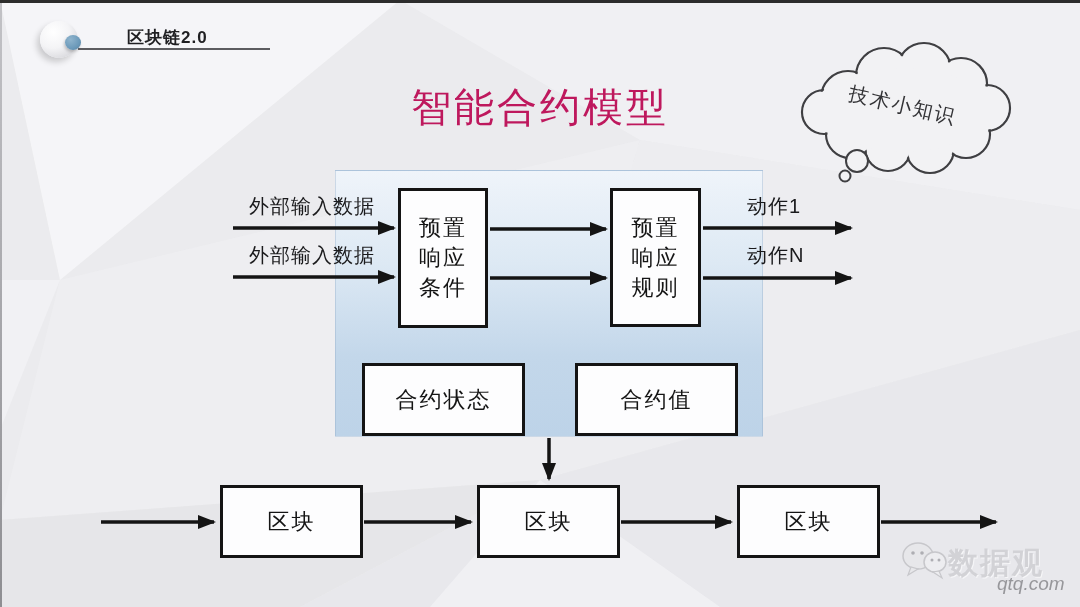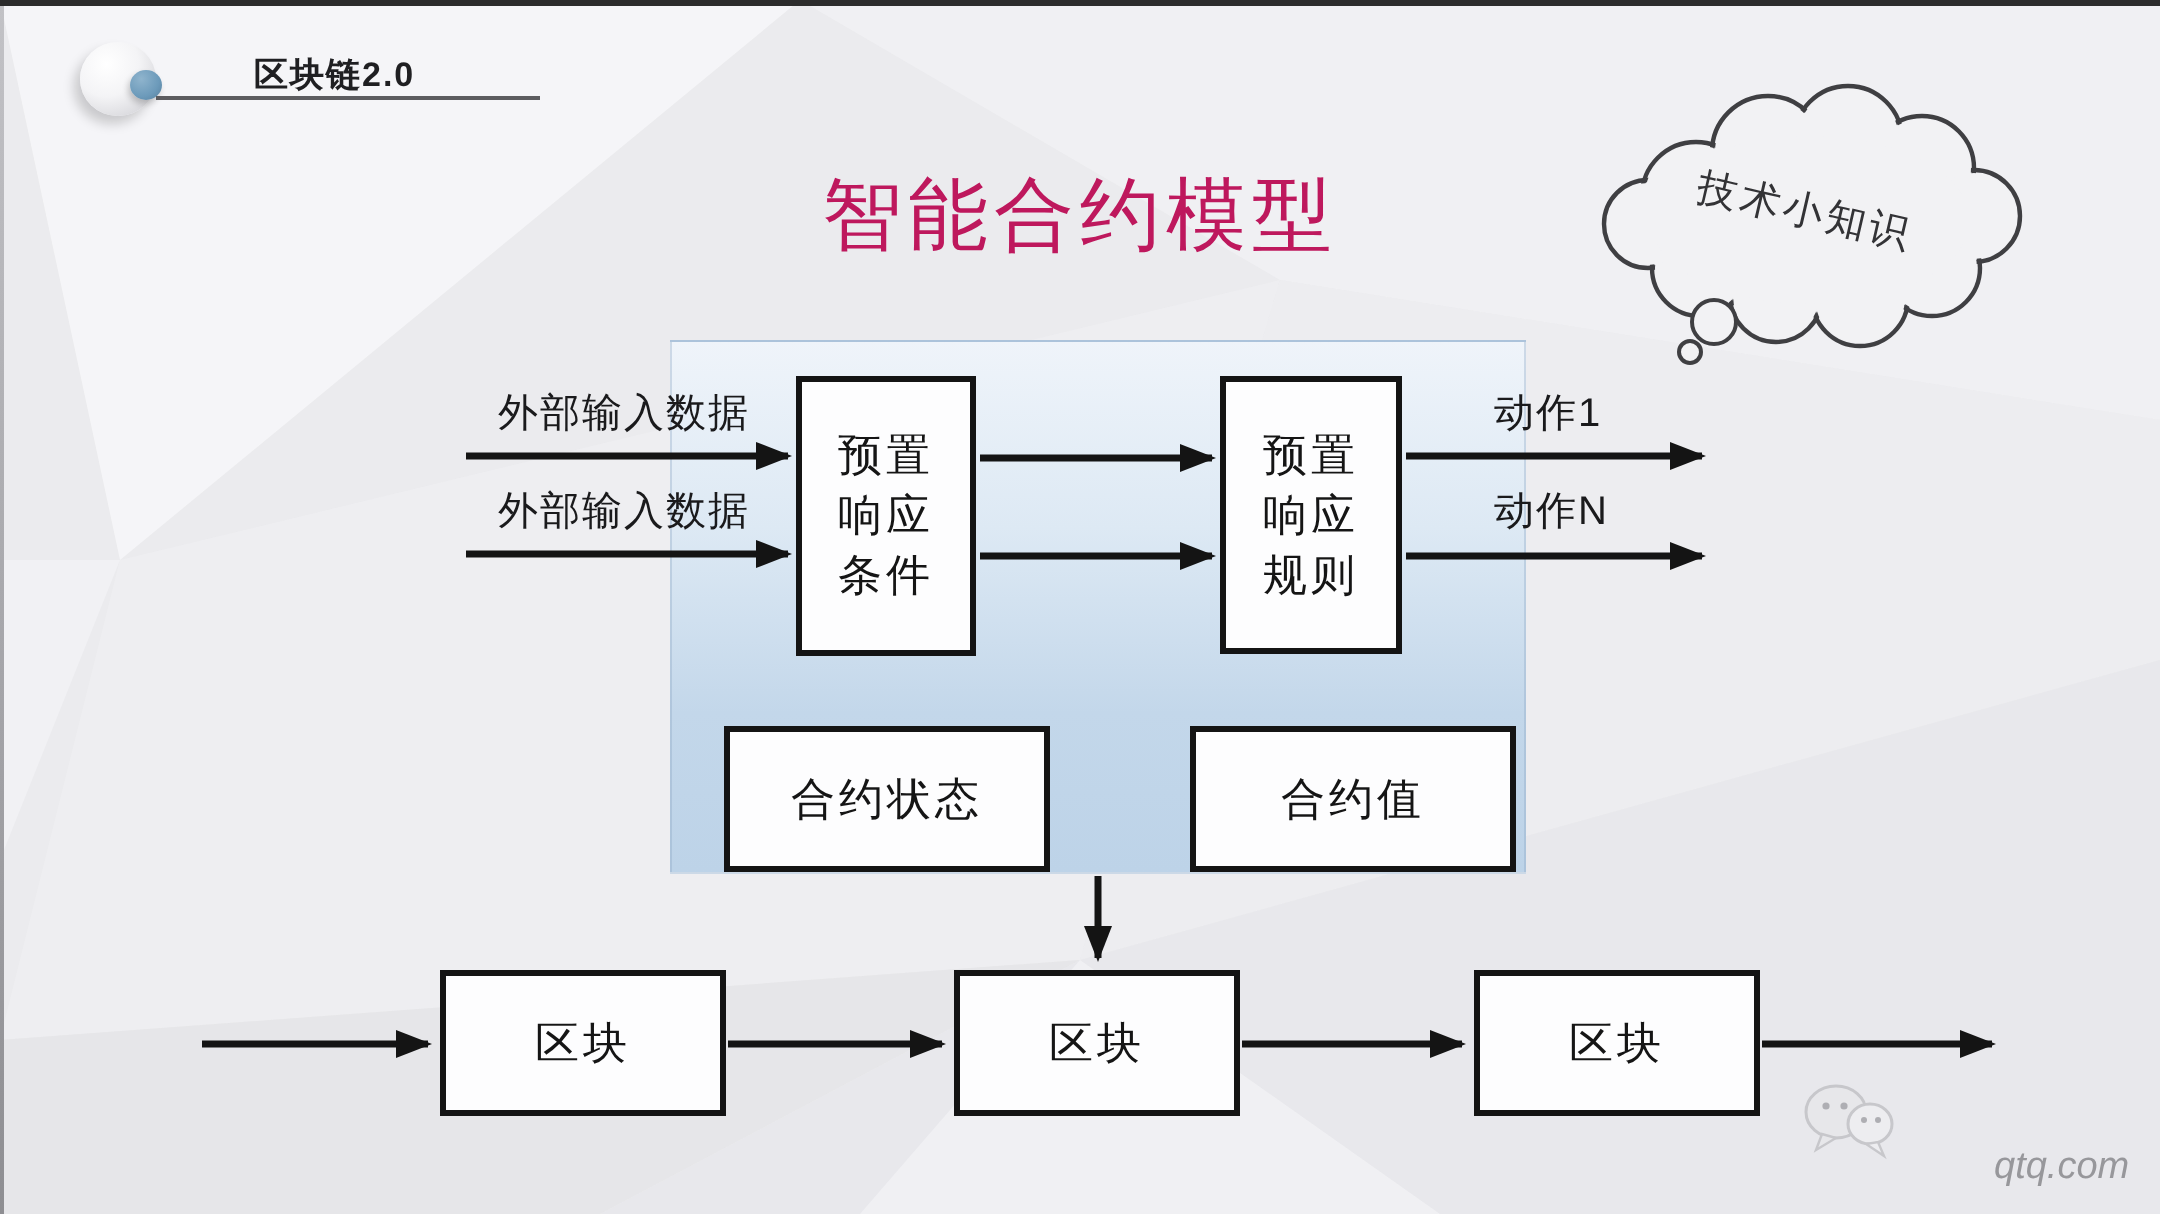--- a/index.html
+++ b/index.html
@@ -33,21 +33,21 @@
   }
   .node{
     border:3px solid #141414;background:#fdfdfe;box-sizing:border-box;
     display:flex;align-items:center;justify-content:center;
     font-size:22px;font-weight:500;color:#151515;letter-spacing:2px;
   }
   .node .lines span{display:block;line-height:30px;}
   .cond-box{left:398px;top:188px;width:90px;height:140px;}
   .rule-box{left:610px;top:188px;width:91px;height:139px;}
   .state-box{left:362px;top:363px;width:163px;height:73px;}
-  .value-box{left:575px;top:363px;width:163px;height:73px;margin-left:20px;}
+  .value-box{left:575px;top:363px;width:163px;height:73px;}
   .block-box{width:143px;height:73px;top:485px;}
   .blk1{left:220px;} .blk2{left:477px;} .blk3{left:737px;}
   .flow-label{font-size:20px;color:#1a1a1c;letter-spacing:1px;white-space:nowrap;}
   .in-label1{left:249px;top:193px;} .in-label2{left:249px;top:242px;}
   .out-label1{left:747px;top:193px;} .out-label2{left:747px;top:242px;}
   
   .wm-brand{left:948px;top:543px;font-size:30px;font-weight:700;color:#d2d2d6;letter-spacing:2px;text-shadow:1px 1px 0 #f6f6f8;}
   .wm-site{left:997px;top:573px;font-size:19px;font-style:italic;color:#97979b;}
   svg{display:block;}
   .overlay{left:0;top:0;}
@@ -164,15 +164,16 @@
   <svg class="abs" style="left:901px;top:540px;" width="48" height="42" viewBox="0 0 48 42">
     <ellipse cx="17" cy="16" rx="15" ry="13" fill="#e7e7ea" stroke="#c7c7cb" stroke-width="1.5"></ellipse>
     <path d="M10,27 L7,35 L17,29 Z" fill="#e7e7ea" stroke="#c7c7cb" stroke-width="1.2"></path>
     <ellipse cx="34" cy="22" rx="11" ry="10" fill="#ededf0" stroke="#c7c7cb" stroke-width="1.5"></ellipse>
     <path d="M38,31 L41,38 L32,32 Z" fill="#ededf0" stroke="#c7c7cb" stroke-width="1.2"></path>
     <circle cx="12" cy="13" r="1.8" fill="#aeaeb3"></circle>
     <circle cx="21" cy="13" r="1.8" fill="#aeaeb3"></circle>
     <circle cx="31" cy="20" r="1.5" fill="#aeaeb3"></circle>
     <circle cx="38" cy="20" r="1.5" fill="#aeaeb3"></circle>
   </svg>
+  <div class="abs wm-brand">数据观</div>
   <div class="abs wm-site">qtq.com</div>
 
 </div>
 
 </body></html>

